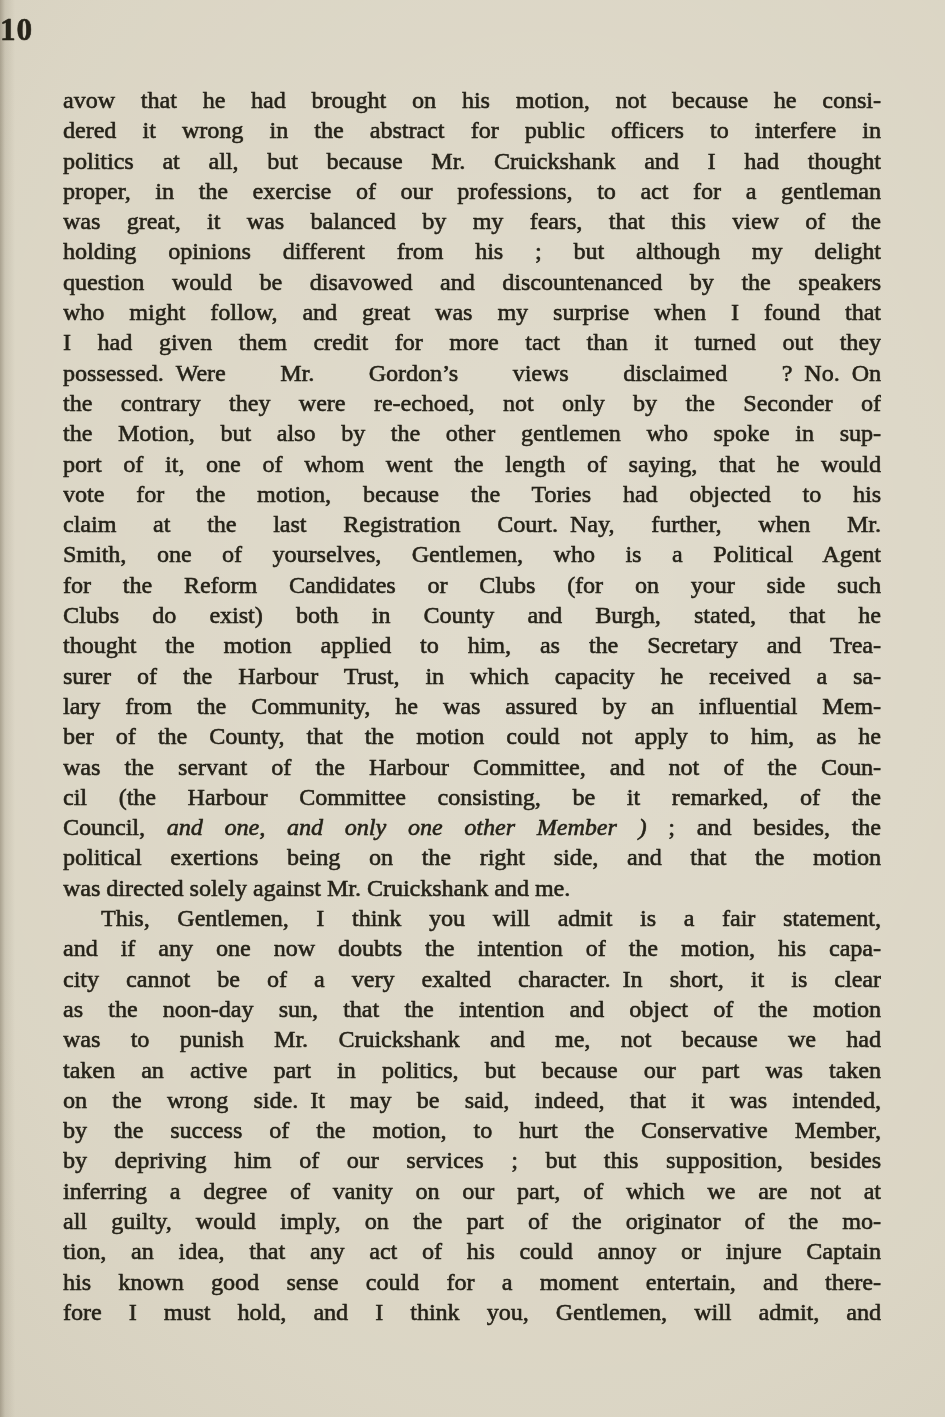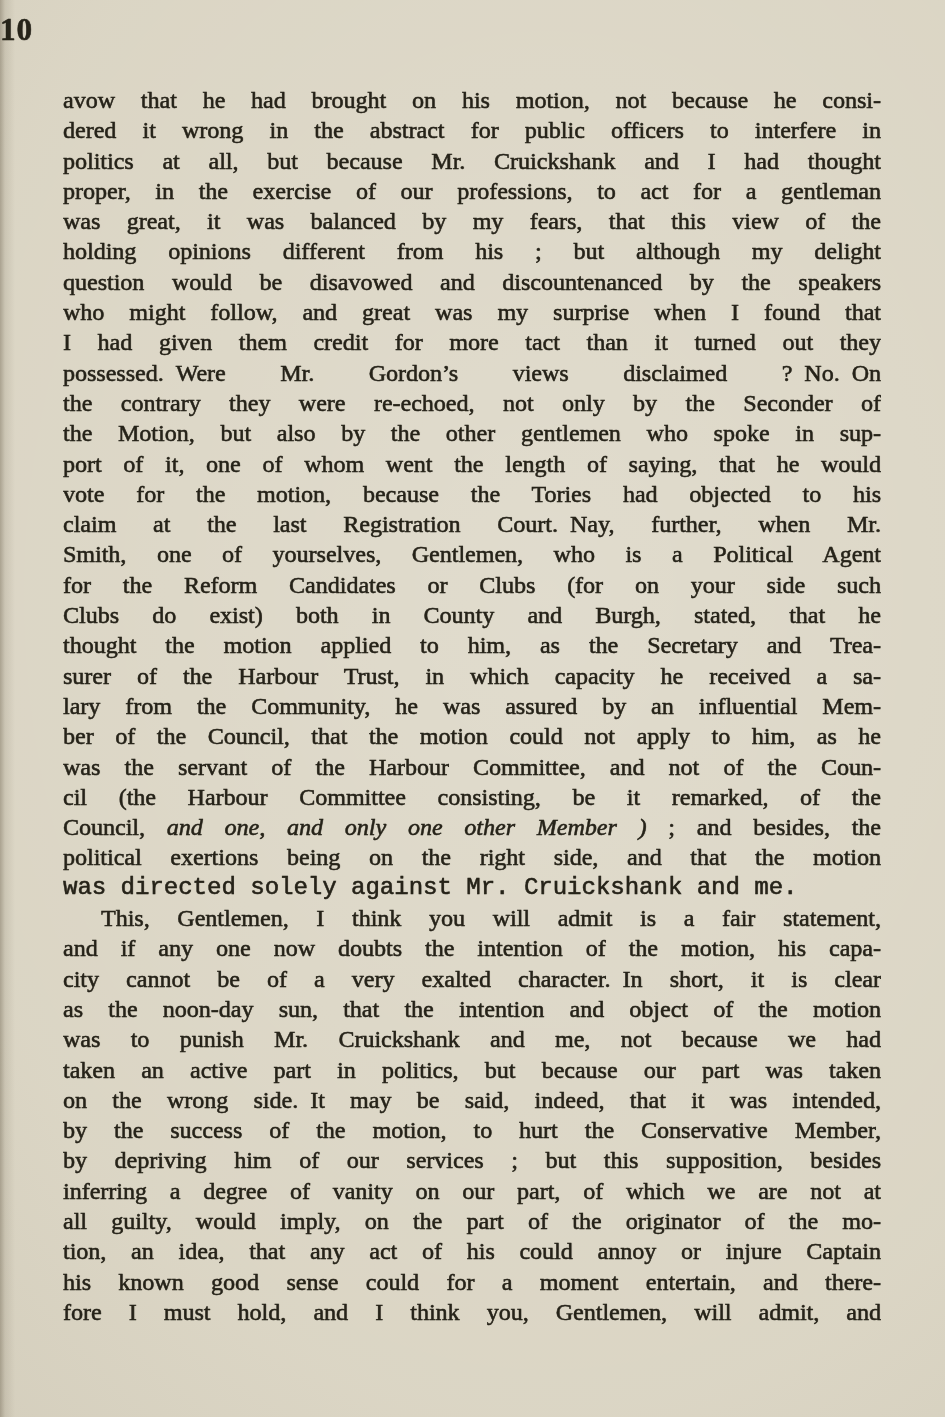--- a/index.html
+++ b/index.html
@@ -45,21 +45,20 @@
     font-size: 24px;
     line-height: 30.3px;
     height: 30.3px;
     text-align: justify;
     text-align-last: justify;
     overflow: hidden;
     box-sizing: border-box;
   }
   .line.no-justify {
     text-align-last: left;
-    font-family: Liberation Mono, monospace;
   }
   .line.indent {
     padding-left: 38px;
   }
   .italic {
     font-style: italic;
   }
 </style>
 </head>
 <body>
@@ -81,21 +80,21 @@
       <div class="line"><span class="">the Motion, but also by the other gentlemen who spoke in sup-</span></div>
       <div class="line"><span class="">port of it, one of whom went the length of saying, that he would</span></div>
       <div class="line"><span class="">vote for the motion, because the Tories had objected to his</span></div>
       <div class="line"><span class="">claim at the last Registration Court. Nay, further, when Mr.</span></div>
       <div class="line"><span class="">Smith, one of yourselves, Gentlemen, who is a Political Agent</span></div>
       <div class="line"><span class="">for the Reform Candidates or Clubs (for on your side such</span></div>
       <div class="line"><span class="">Clubs do exist) both in County and Burgh, stated, that he</span></div>
       <div class="line"><span class="">thought the motion applied to him, as the Secretary and Trea-</span></div>
       <div class="line"><span class="">surer of the Harbour Trust, in which capacity he received a sa-</span></div>
       <div class="line"><span class="">lary from the Community, he was assured by an influential Mem-</span></div>
-      <div class="line"><span class="">ber of the Council, that the motion could not apply to him, as he</span></div>
+      <div class="line"><span class="">ber of the County, that the motion could not apply to him, as he</span></div>
       <div class="line"><span class="">was the servant of the Harbour Committee, and not of the Coun-</span></div>
       <div class="line"><span class="">cil (the Harbour Committee consisting, be it remarked, of the</span></div>
       <div class="line"><span class="">Council, </span><span class="italic">and one, and only one other Member ) </span><span class="">; and besides, the</span></div>
       <div class="line"><span class="">political exertions being on the right side, and that the motion</span></div>
       <div class="line no-justify"><span class="">was directed solely against Mr. Cruickshank and me.</span></div>
       <div class="line indent"><span class="">This, Gentlemen, I think you will admit is a fair statement,</span></div>
       <div class="line"><span class="">and if any one now doubts the intention of the motion, his capa-</span></div>
       <div class="line"><span class="">city cannot be of a very exalted character. In short, it is clear</span></div>
       <div class="line"><span class="">as the noon-day sun, that the intention and object of the motion</span></div>
       <div class="line"><span class="">was to punish Mr. Cruickshank and me, not because we had</span></div>

